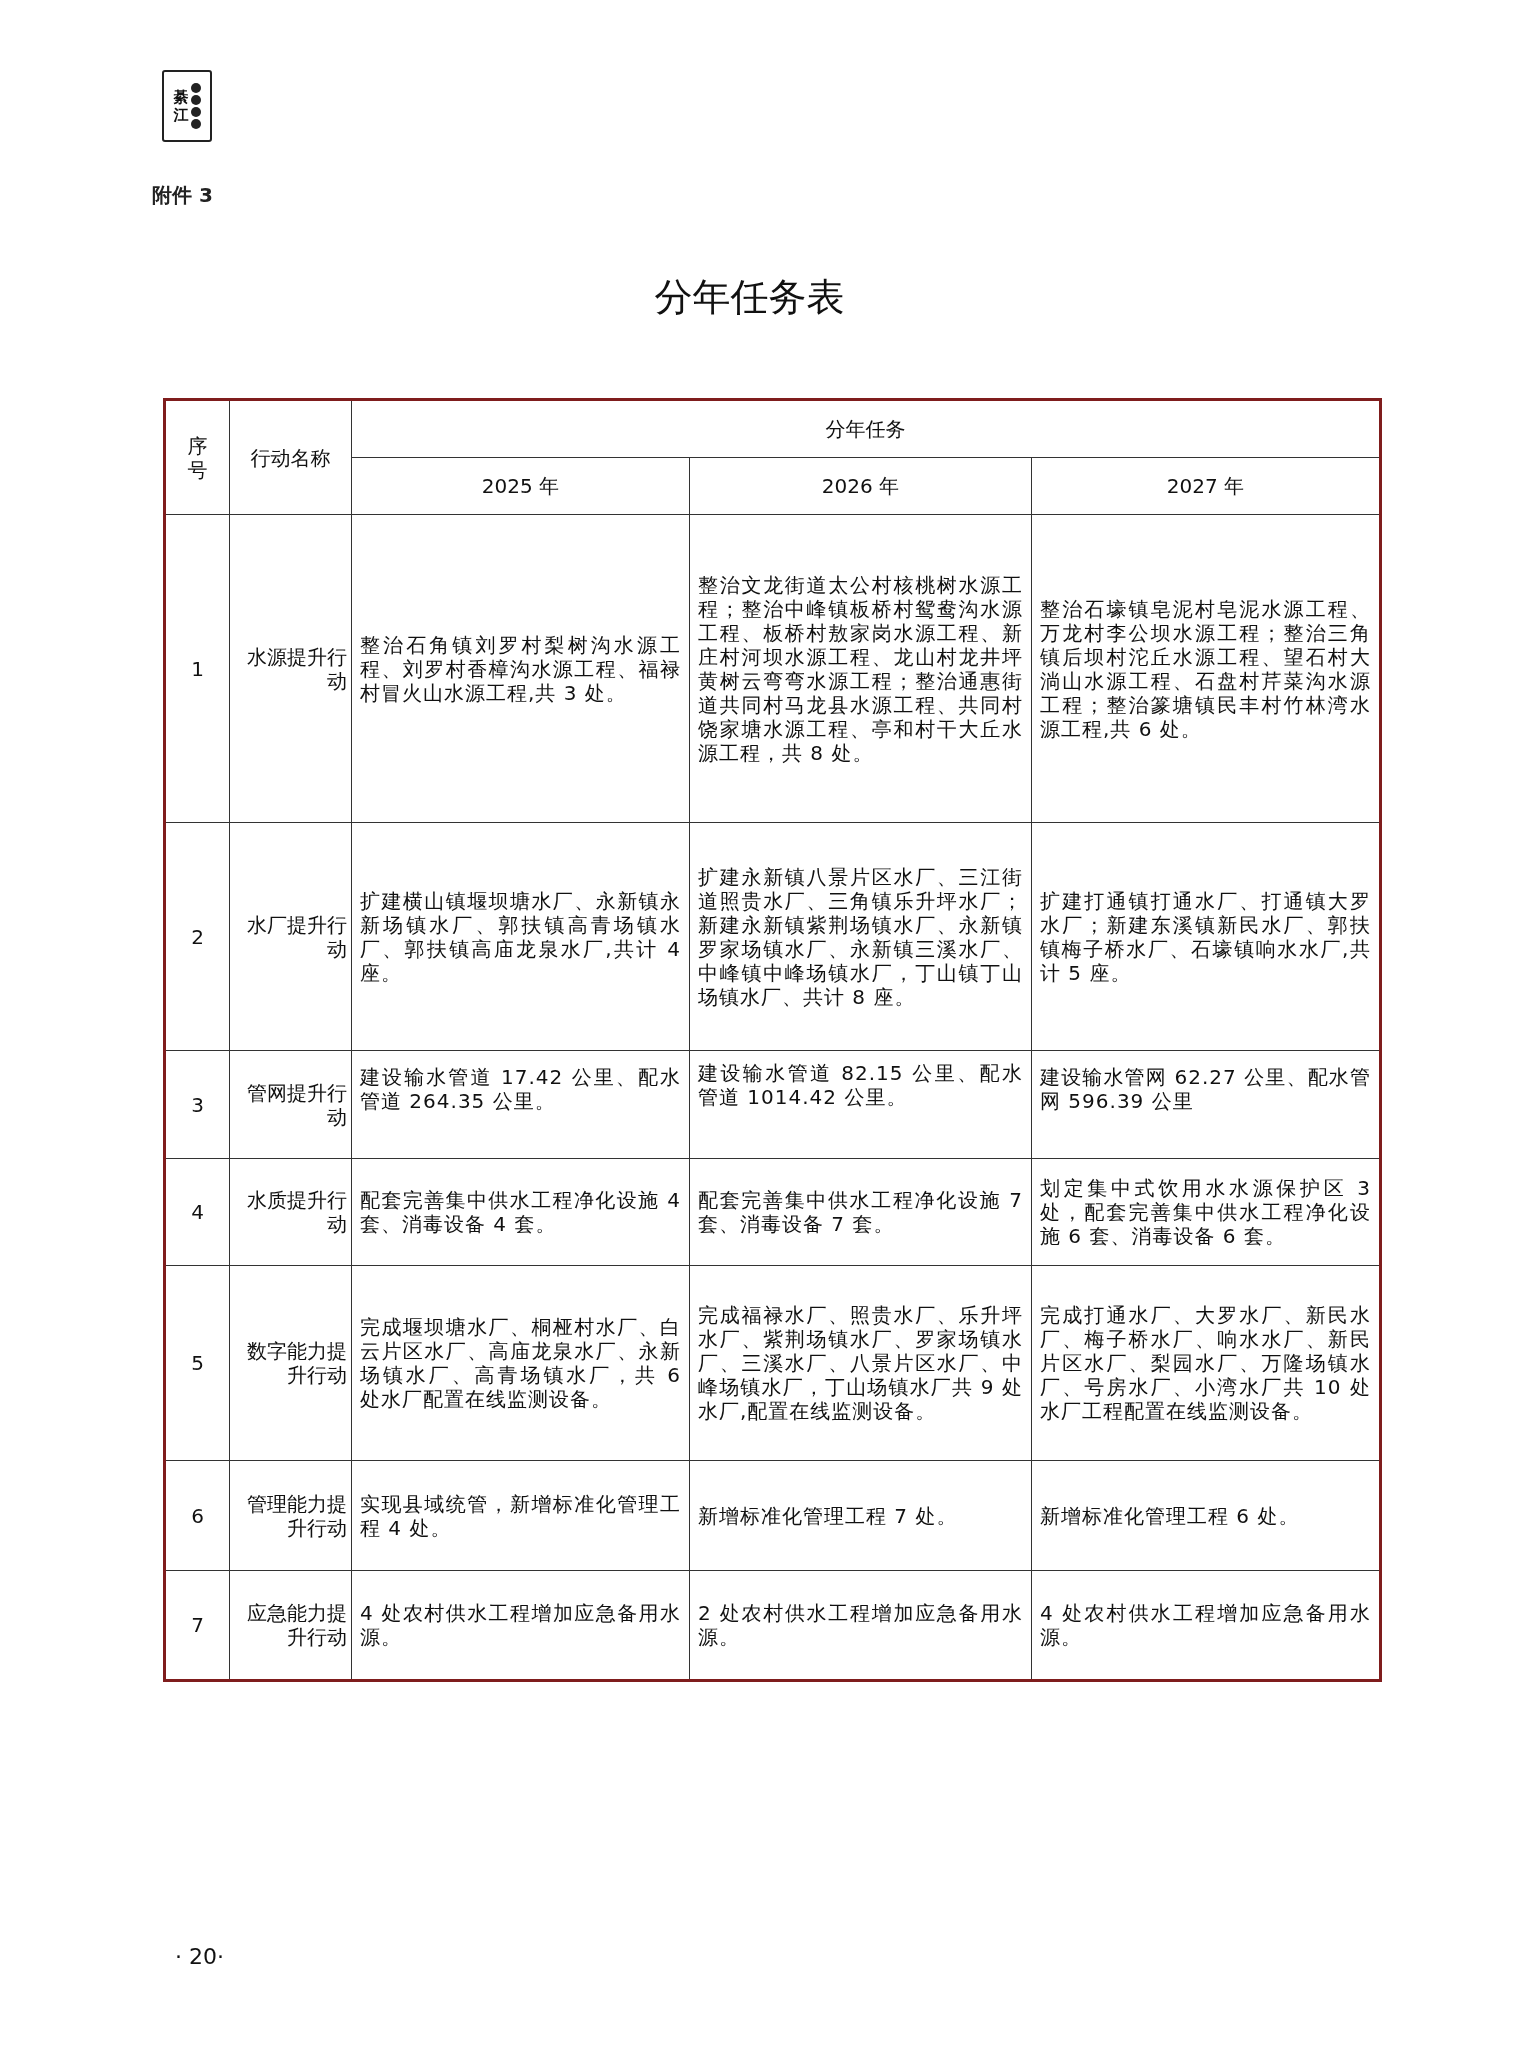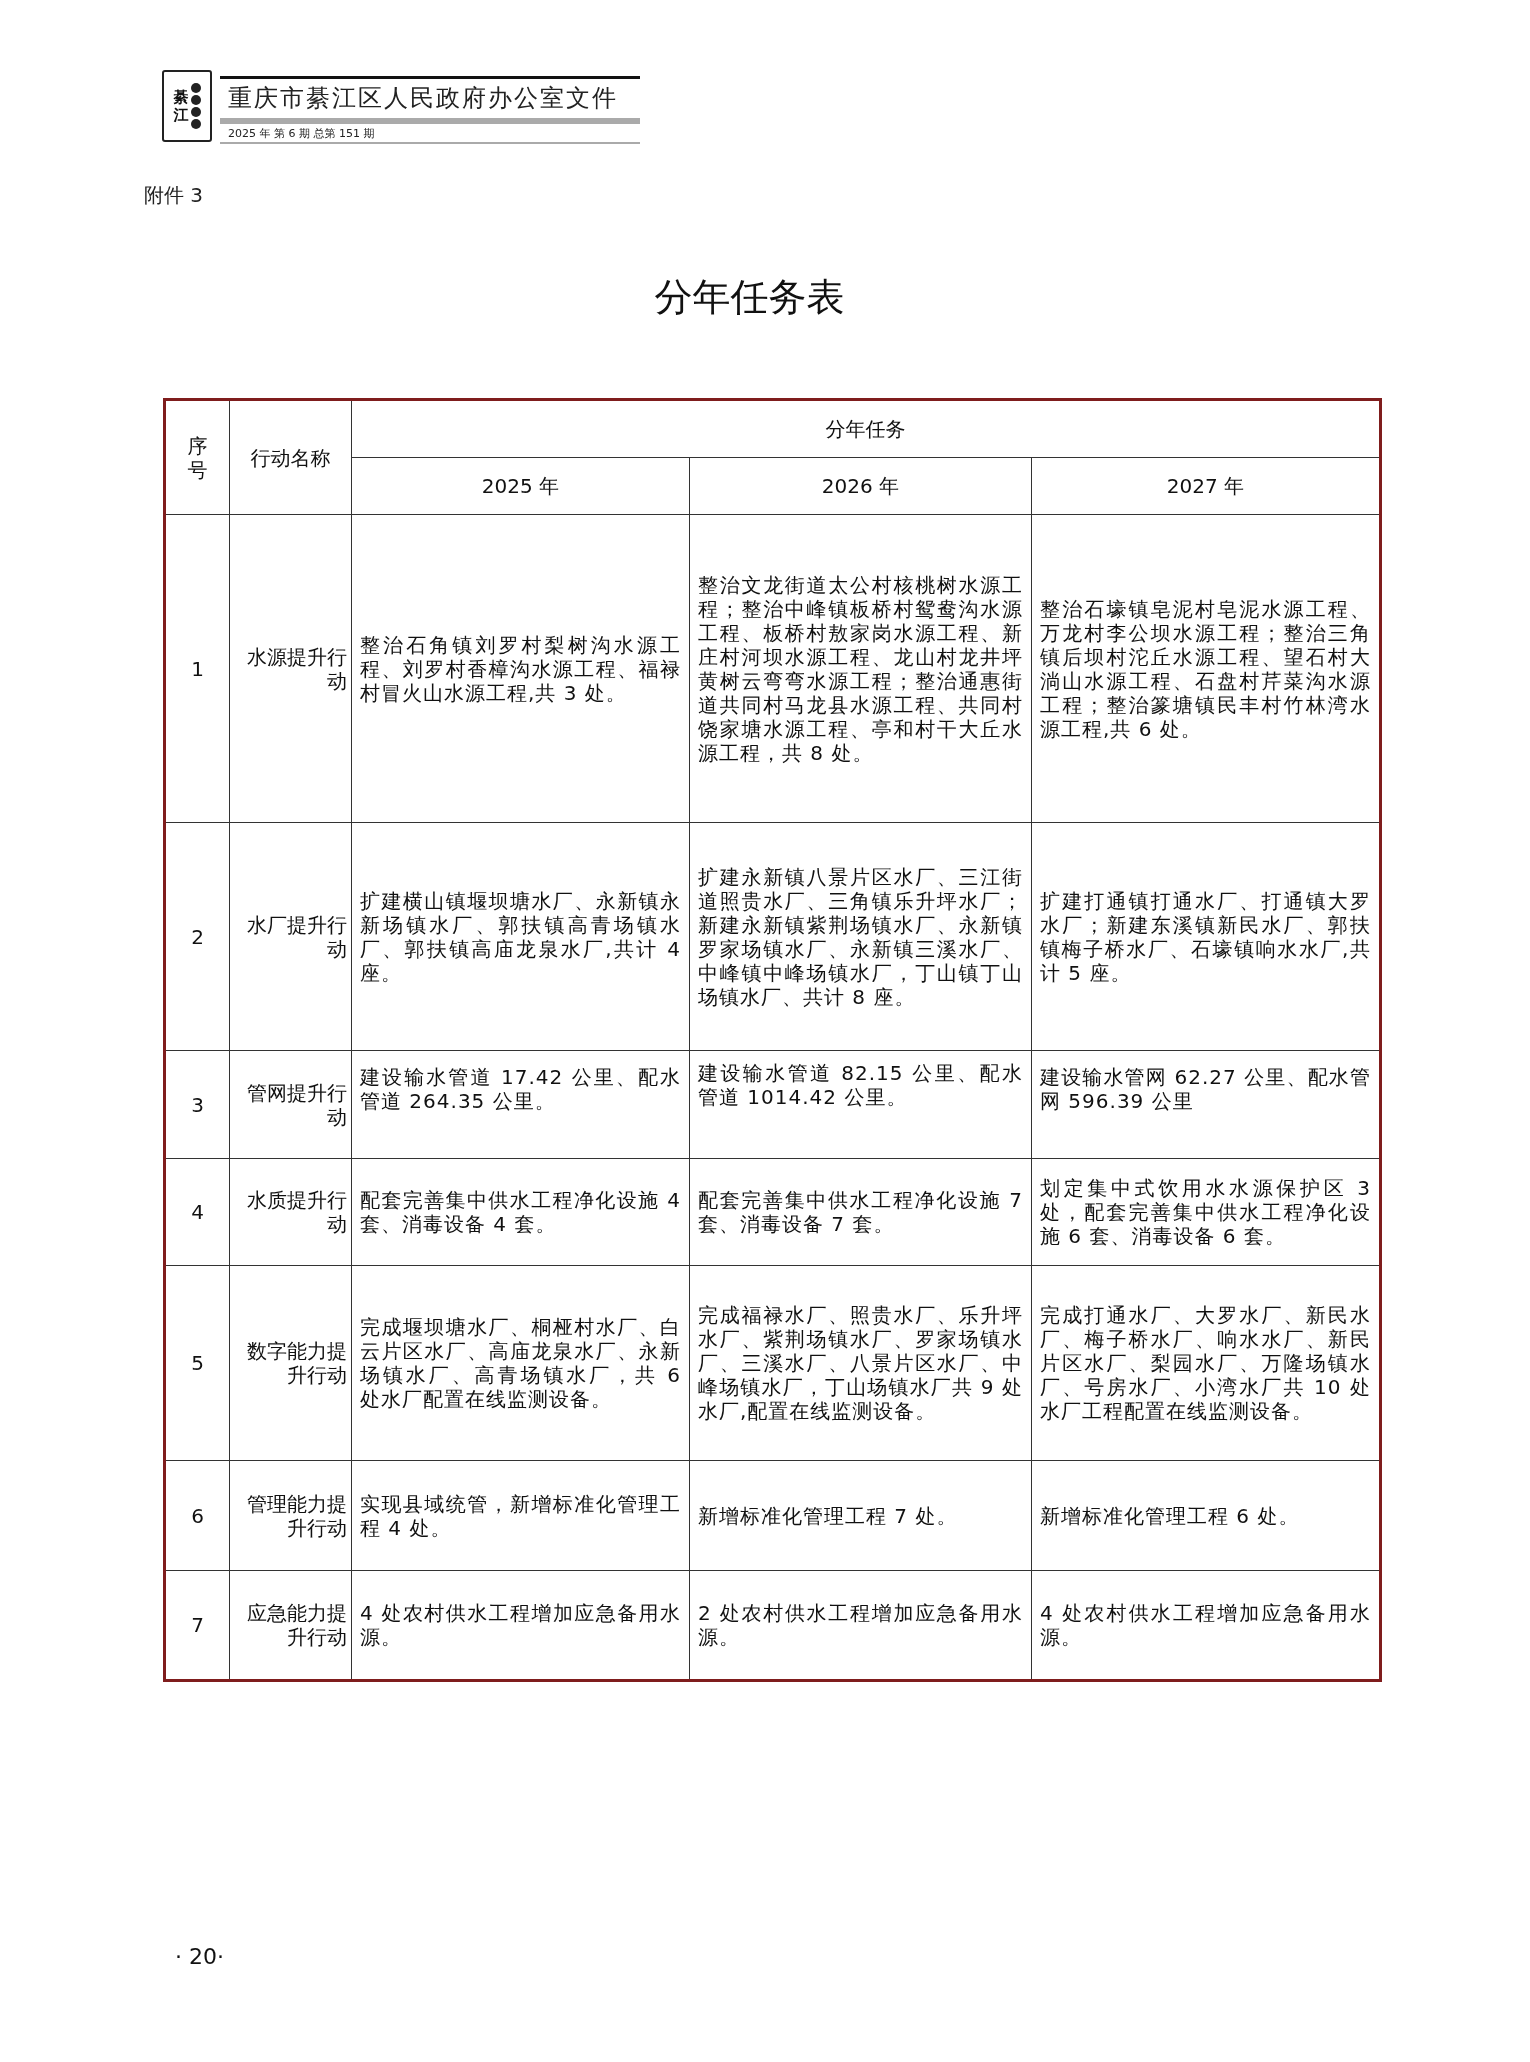--- a/index.html
+++ b/index.html
@@ -15,21 +15,21 @@
   }
   .logo .lv { display: flex; flex-direction: column; font-family: "DejaVu Serif", serif; font-size: 15px; line-height: 18px; font-weight: bold; }
   .logo .dots { display: flex; flex-direction: column; gap: 2px; }
   .logo .dot { width: 10px; height: 10px; border-radius: 50%; background: #222; }
   .mast-right { position: absolute; left: 58px; top: 0; right: 0; height: 78px; }
   .mast-topline { position: absolute; left: 0; right: 0; top: 8px; height: 3px; background: #111; }
   .mast-title { position: absolute; left: 8px; top: 14px; font-family: "DejaVu Serif", serif; font-size: 24px; letter-spacing: 2px; color: #222; }
   .mast-gray { position: absolute; left: 0; right: 0; top: 50px; height: 6px; background: #aaa; }
   .mast-issue { position: absolute; left: 8px; top: 58px; font-size: 11px; color: #222; }
   .mast-bottomline { position: absolute; left: 0; right: 0; top: 74px; height: 2px; background: #aaa; }
-  .attach { position: absolute; left: 144px; top: 182px; font-size: 20px; color: #222; }
+  .attach { position: absolute; left: 152px; top: 182px; font-size: 20px; color: #222; font-weight: bold; }
   .doc-title { position: absolute; left: 0; width: 1459px; top: 272px; text-align: center; font-family: "DejaVu Serif", serif; font-size: 38px; color: #111; padding-left: 40px; box-sizing: border-box; }
   table.tasks {
     position: absolute; left: 163px; top: 398px; width: 1216px;
     border-collapse: collapse; border: 3px solid #7f1d1d; table-layout: fixed;
   }
   table.tasks td, table.tasks th { border: 1.5px solid #333; font-weight: normal; font-size: 20px; line-height: 24px; color: #111; }
   th.hdr { text-align: center; vertical-align: middle; }
   td.num { text-align: center; vertical-align: middle; font-size: 22px; }
   td.name { text-align: right; vertical-align: middle; padding: 0 4px; }
   td.cell { vertical-align: middle; padding: 4px 8px 4px 8px; text-align: justify; letter-spacing: 1px; }
@@ -43,27 +43,20 @@
     <div class="lv">
       <span>綦</span>
       <span>江</span>
     </div>
     <div class="dots">
       <span class="dot"></span>
       <span class="dot"></span>
       <span class="dot"></span>
       <span class="dot"></span>
     </div>
-  </div>
-  <div class="mast-right">
-    <div class="mast-topline"></div>
-    <div class="mast-title">重庆市綦江区人民政府办公室文件</div>
-    <div class="mast-gray"></div>
-    <div class="mast-issue">2025 年  第 6 期  总第 151 期</div>
-    <div class="mast-bottomline"></div>
   </div>
 </div>
 
 <div class="attach">附件 3</div>
 <div class="doc-title">分年任务表</div>
 
 <table class="tasks">
   <colgroup>
     <col style="width:65px">
     <col style="width:122px">

